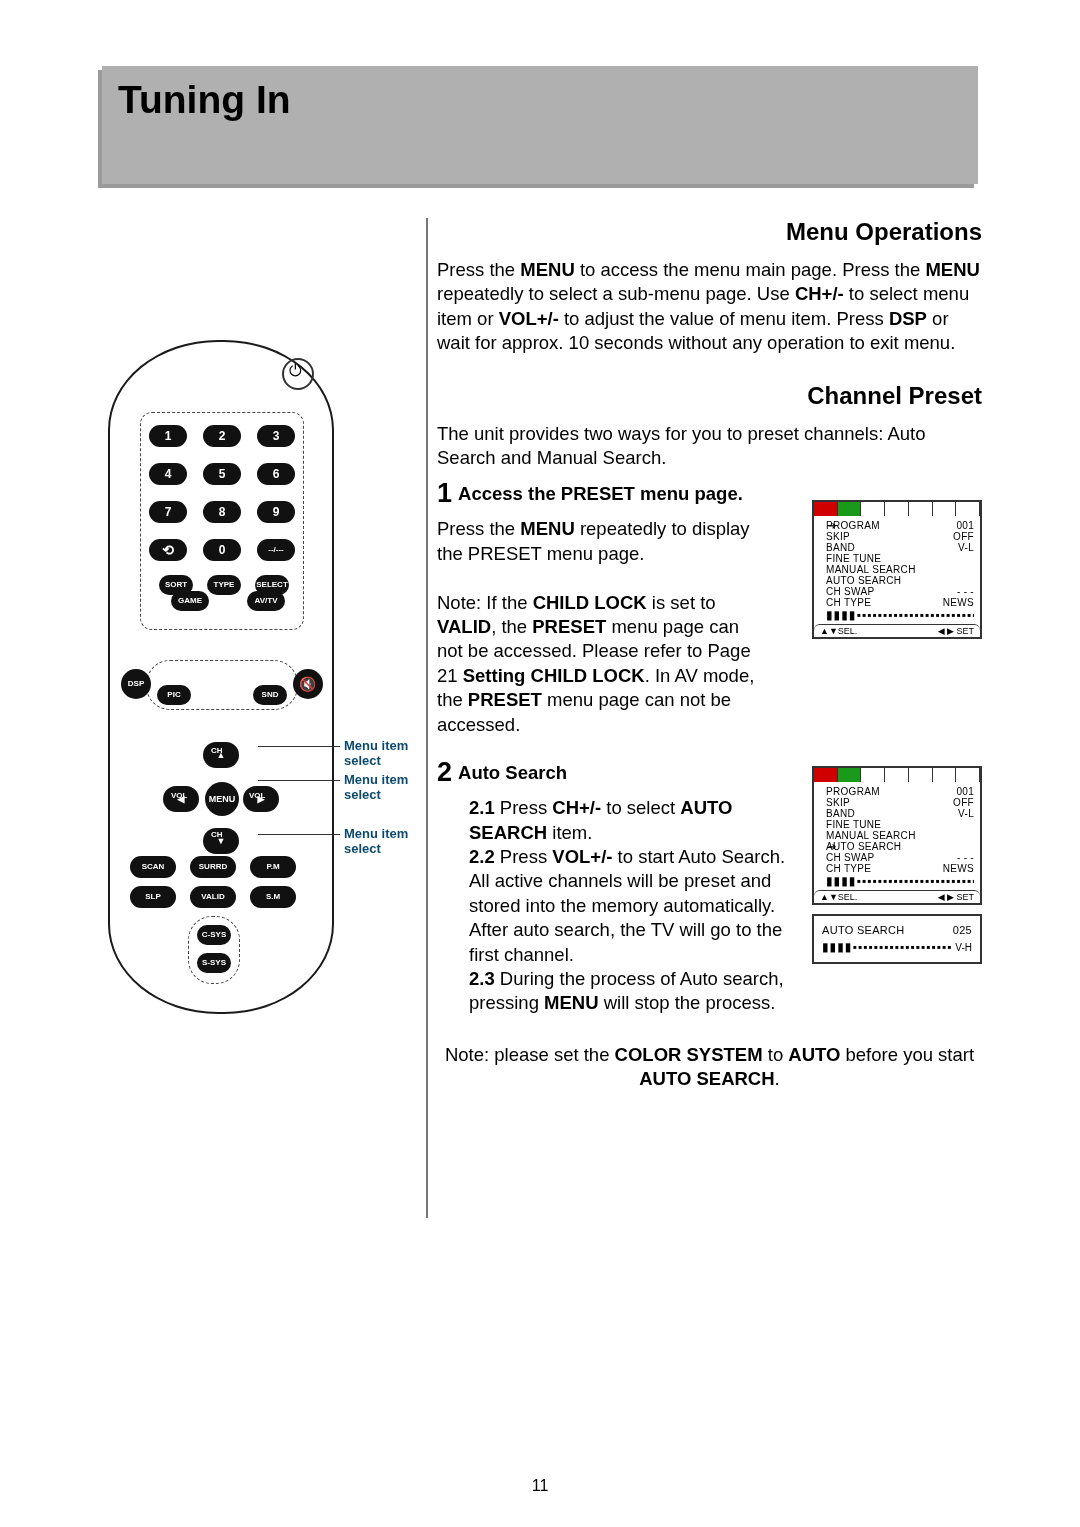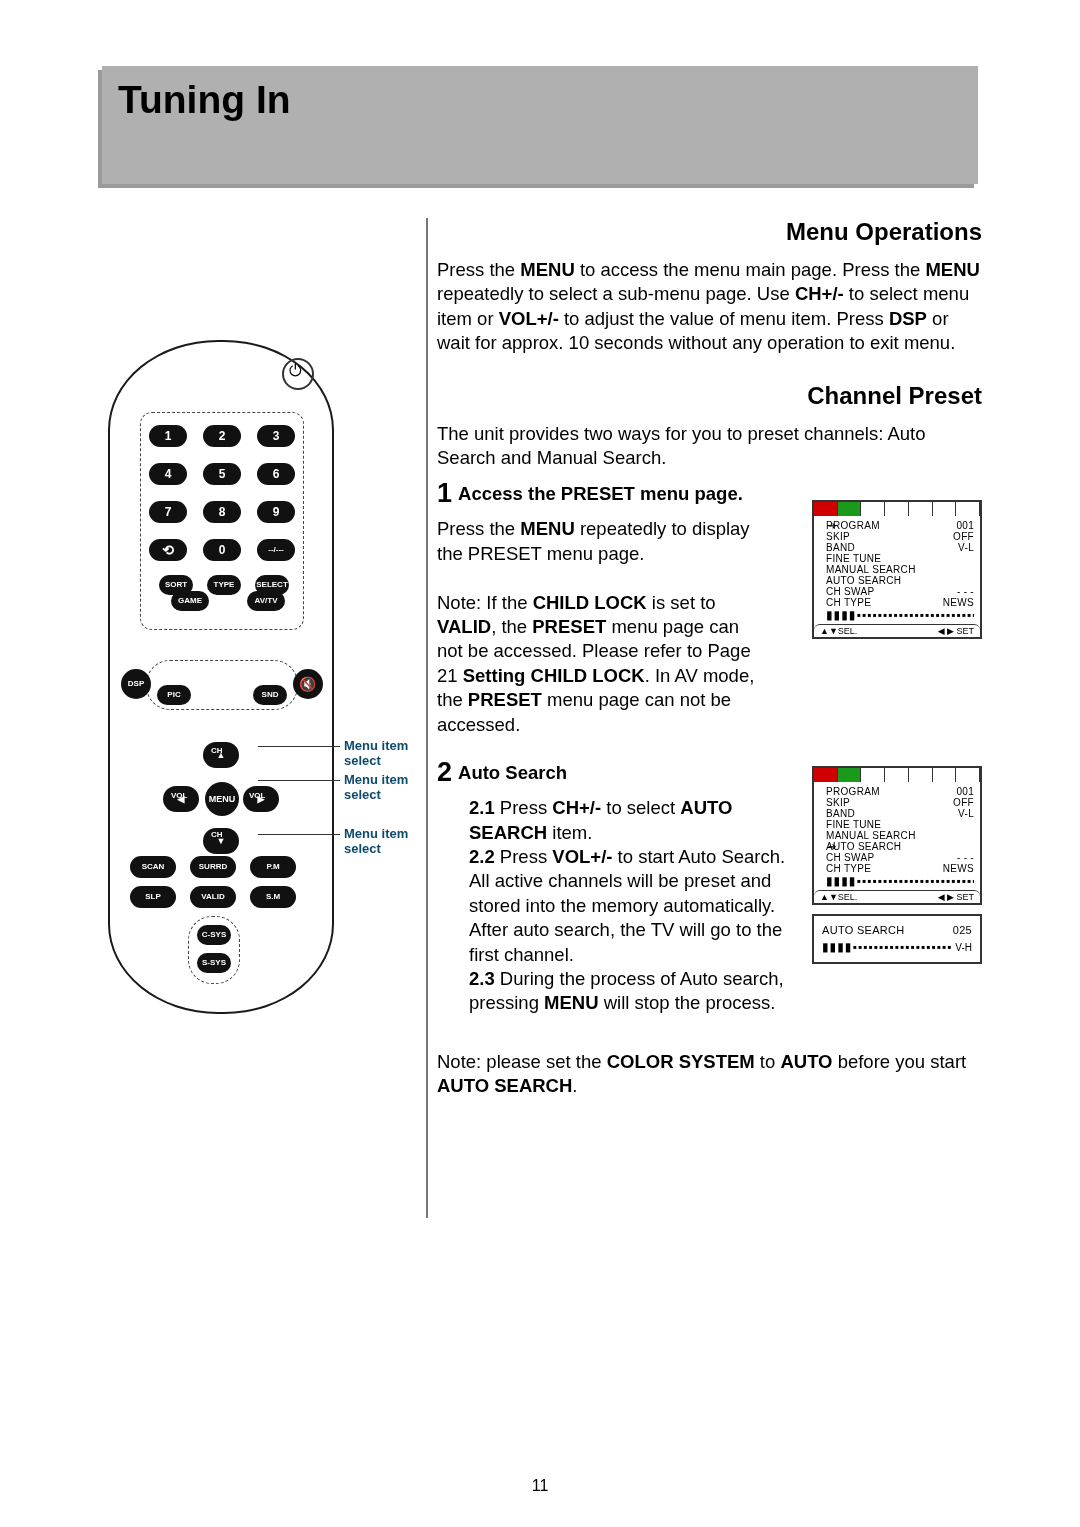--- a/index.html
+++ b/index.html
@@ -230,21 +230,21 @@
 
     <div class="step-heading" style="margin-top:20px;">
       <span class="big-num">2</span><span>Auto Search</span>
     </div>
     <div class="body-text" style="width:330px;margin-left:32px;">
       <span class="bold">2.1</span><span> Press </span><span class="bold">CH+/-</span><span> to select </span><span class="bold">AUTO SEARCH</span><span> item.</span><br>
       <span class="bold">2.2</span><span> Press </span><span class="bold">VOL+/-</span><span> to start Auto Search. All active channels will be preset and stored into the memory automatically. After auto search, the TV will go to the first channel.</span><br>
       <span class="bold">2.3</span><span> During the process of Auto search, pressing </span><span class="bold">MENU</span><span> will stop the process.</span>
     </div>
 
-    <div class="body-text" style="margin-top:34px;">
+    <div class="body-text" style="margin-top:27px;text-align:center;">
       <span>Note: please set the </span><span class="bold">COLOR SYSTEM</span><span> to </span><span class="bold">AUTO</span><span> before you start </span><span class="bold">AUTO SEARCH</span><span>.</span>
     </div>
 
     <div class="osd osd1">
       <div class="osd-tabs">
         <div class="osd-tab" style="background:#d00000"></div>
           <div class="osd-tab" style="background:#1a9a1a"></div>
           <div class="osd-tab"></div>
           <div class="osd-tab"></div>
           <div class="osd-tab"></div>

